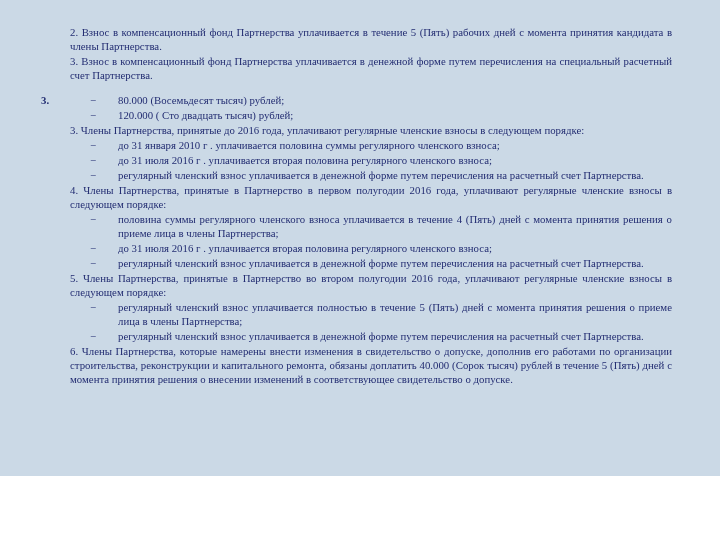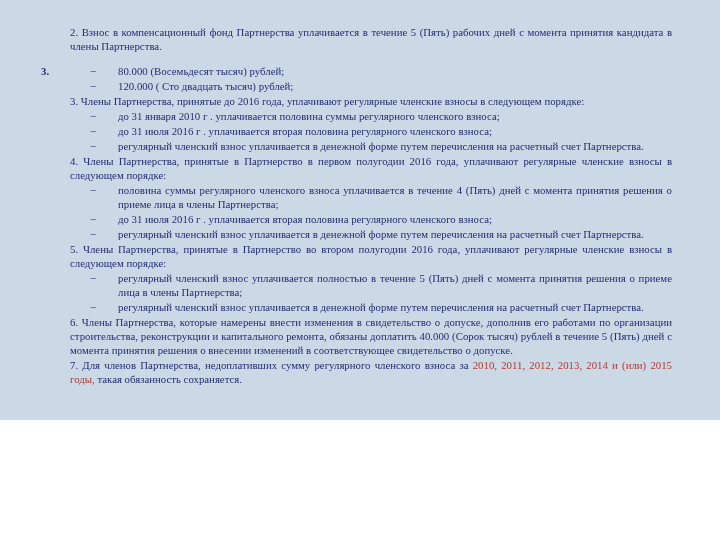--- a/index.html
+++ b/index.html
@@ -1,21 +1,21 @@
 <!DOCTYPE html>
 <html><head>
 <meta charset="utf-8">
 <style>
   html,body{margin:0;padding:0;}
   body{
     width:720px;height:540px;overflow:hidden;
     font-family:"Liberation Serif","DejaVu Serif",serif;
   }
   .page{
-    position:relative;width:720px;height:420px;
+    position:relative;width:720px;height:476px;
     background:var(--page-bg,#cbd9e6);
     color:var(--ink,#232d72);
   }
   .doc{
     position:absolute;left:70px;top:25px;width:602px;
     font-size:10.8px;line-height:14px;text-align:justify;
   }
   .block{margin:0 0 1px 0;}
   .heading{
     position:relative;font-weight:bold;
@@ -27,20 +27,21 @@
   .dash{flex:none;margin-left:20px;width:28px;}
   .btext{flex:1;text-align:justify;}
   .red{color:var(--red,#b03a2e);}
 </style>
 </head>
 <body>
 
 <div class="page" style="--page-bg: #cbd9e6; --ink: #232d72; --red: #b03a2e;">
   <div class="doc" id="doc">
       <div class="block para"><span>2. Взнос в компенсационный фонд Партнерства уплачивается в течение 5 (Пять) рабочих дней с момента принятия кандидата в члены Партнерства.</span></div>
+      <div class="block para"><span>3. Взнос в компенсационный фонд Партнерства уплачивается в денежной форме путем перечисления на специальный расчетный счет Партнерства.</span></div>
       <div class="block heading"><span class="hnum">3.</span></div>
       <div class="block bullet">
         <span class="dash">−</span>
         <span class="btext"><span>80.000 (Восемьдесят тысяч) рублей;</span></span>
       </div>
       <div class="block bullet">
         <span class="dash">−</span>
         <span class="btext"><span>120.000 ( Сто двадцать тысяч) рублей;</span></span>
       </div>
       <div class="block para"><span>3. Члены Партнерства, принятые до 2016 года, уплачивают регулярные членские взносы в следующем порядке:</span></div>
@@ -72,15 +73,14 @@
       <div class="block para"><span>5. Члены Партнерства, принятые в Партнерство во втором полугодии 2016 года, уплачивают регулярные членские взносы в следующем порядке:</span></div>
       <div class="block bullet">
         <span class="dash">−</span>
         <span class="btext"><span>регулярный членский взнос уплачивается полностью в течение 5 (Пять) дней с момента принятия решения о приеме лица в члены Партнерства;</span></span>
       </div>
       <div class="block bullet">
         <span class="dash">−</span>
         <span class="btext"><span>регулярный членский взнос уплачивается в денежной форме путем перечисления на расчетный счет Партнерства.</span></span>
       </div>
       <div class="block para"><span>6. Члены Партнерства, которые намерены внести изменения в свидетельство о допуске, дополнив его работами по организации строительства, реконструкции и капитального ремонта, обязаны доплатить 40.000 (Сорок тысяч) рублей в течение 5 (Пять) дней с момента принятия решения о внесении изменений в соответствующее свидетельство о допуске.</span></div>
-      <div class="block para"><span>7. Для членов Партнерства, недоплативших сумму регулярного членского взноса за </span><span class="red">2010, 2011, 2012, 2013, 2014  и (или) 2015 годы,</span><span> такая обязанность сохраняется.</span></div>
     </div>
 </div>
 
 </body></html>

